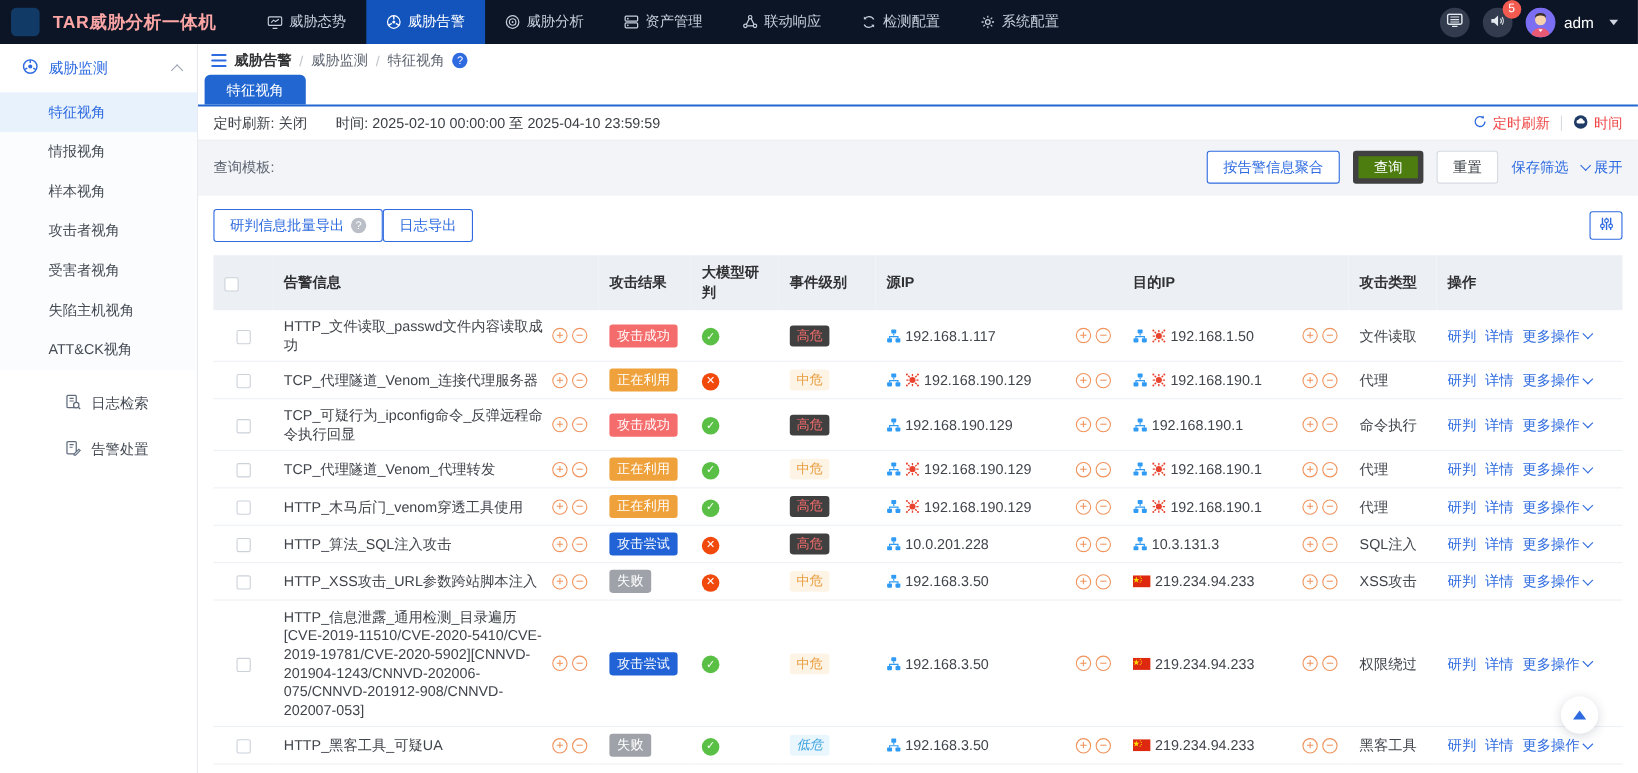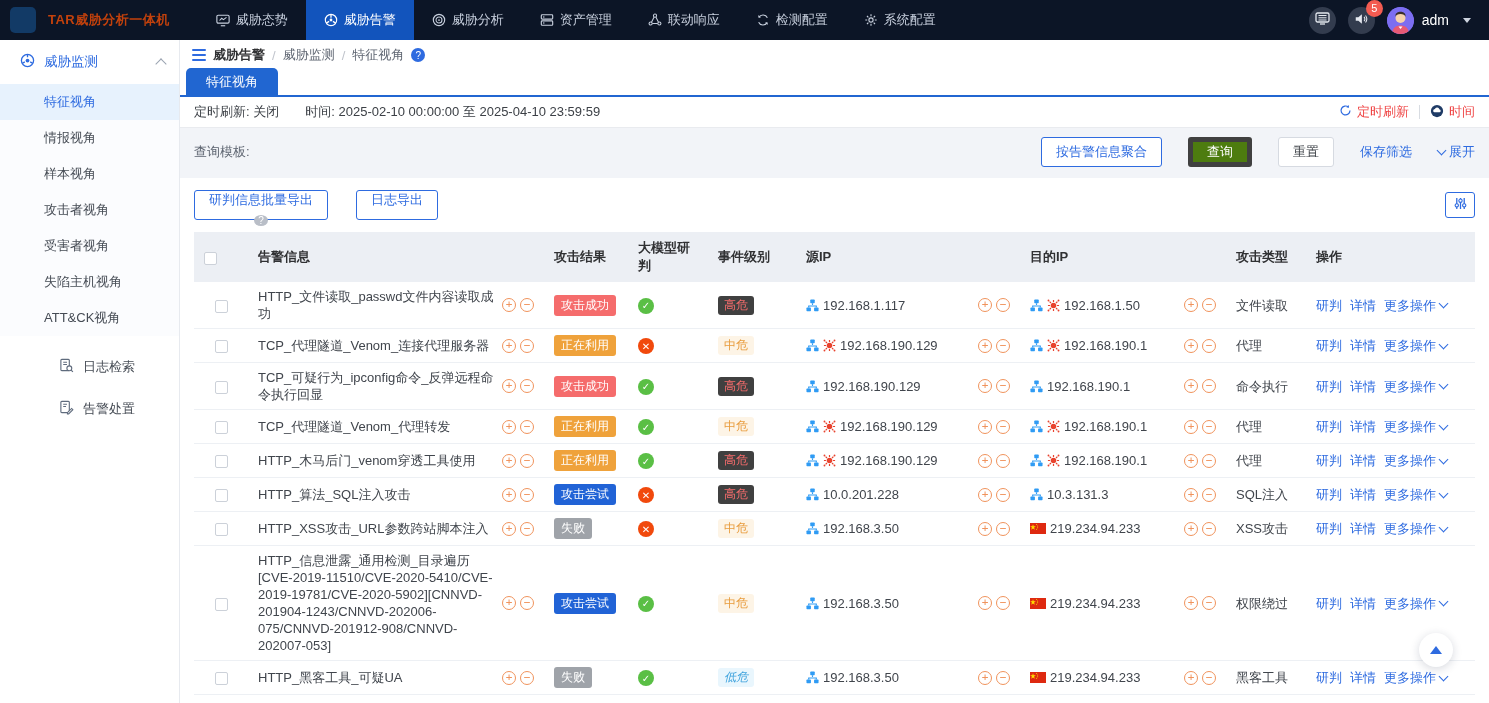--- a/index.html
+++ b/index.html
@@ -4,21 +4,21 @@
 <style>
   * { margin:0; padding:0; box-sizing:border-box; }
   html,body { width:1489px; height:703px; overflow:hidden;
     font-family:"Liberation Sans","DejaVu Sans",sans-serif;
     background:#eef1f6; font-size:13px; color:#333; }
 
   
   .topbar { position:absolute; top:0; left:0; right:0; height:40px; background:#0c1526;
     display:flex; align-items:center; z-index:30; }
   .logo-box { width:26px; height:26px; border-radius:5px; background:#123a66; margin:0 12px 0 10px; }
-  .brand { color:#c2410c; font-size:13px; font-weight:bold; letter-spacing:.5px; margin-right:28px; }
+  .brand { color:#fca5a5; font-size:16px; font-weight:bold; letter-spacing:.5px; margin-right:28px; }
   .nav { display:flex; align-items:stretch; height:40px; }
   .nav-item { display:flex; align-items:center; gap:6px; padding:0 18px; color:#c7cfdd;
     font-size:13px; cursor:pointer;font-family:Liberation Mono, monospace; }
   .nav-item.active { background:#1254bc; color:#fff; }
   .nav-icon svg { display:block; }
   .top-right { margin-left:auto; display:flex; align-items:center; gap:12px; padding-right:18px; }
   .circle-btn { position:relative; width:27px; height:27px; border-radius:50%; background:#333c4e;
     display:flex; align-items:center; justify-content:center; cursor:pointer; }
   .noti-badge { position:absolute; top:-7px; right:-8px; min-width:17px; height:17px; padding:0 4px;
     background:#f35b51; color:#fff; border-radius:9px; font-size:11px; line-height:17px; text-align:center; }
@@ -60,32 +60,32 @@
   .filter-row { height:31px; background:#fff; border-bottom:1px solid #e9ebef; display:flex; align-items:center;
     padding:0 14px; color:#3c4046; }
   .filter-row .lbl { color:#3c4046; }
   .filter-row .gap { width:26px; }
   .filter-right { margin-left:auto; display:flex; align-items:center; gap:10px; }
   .flink { color:#ef4444; display:flex; align-items:center; gap:5px; cursor:pointer; }
   .vsep { width:1px; height:14px; background:#d8dce2; }
 
   .query-band { background:#f2f4f8; padding:9px 14px 11px; display:flex; align-items:center; }
   .q-label { color:#5d6470; }
-  .q-actions { margin-left:auto; display:flex; align-items:center; gap:26px; }
+  .q-actions { margin-left:auto; display:flex; align-items:center; gap:12px; }
   .btn { height:30px; border-radius:3px; padding:0 14px; font-size:13px; cursor:pointer; background:#fff;
     border:1px solid #d6dae1; color:#3c4046; }
   .btn-outline-blue { border:1px solid #2e6be0; color:#2e6be0; }
   .btn-primary { background:#4d7c0f; border:5px solid #404040; color:#fff; }
   .link-blue { color:#2e6be0; cursor:pointer; display:inline-flex; align-items:center; gap:4px; }
   .chev-dn { width:7px; height:7px; border-left:1.5px solid #2e6be0; border-bottom:1.5px solid #2e6be0;
     transform:rotate(-45deg); margin-top:-3px; }
 
   .panel { padding:12px 14px 0; background:#fff; }
   .tool-row { display:flex; align-items:center; }
-  .tool-row .btn-outline-blue { display:inline-flex; align-items:center; gap:6px; margin-right:28px;flex-direction:column; }
+  .tool-row .btn-outline-blue { display:inline-flex; align-items:center; gap:6px; margin-right:0; }
   .col-btn { margin-left:auto; width:30px; height:26px; border:1px solid #2e6be0; border-radius:3px;
     background:#fff; display:flex; align-items:center; justify-content:center; cursor:pointer; }
 
   
   table.tbl { width:100%; border-collapse:collapse; margin-top:12px; table-layout:fixed; }
   .tbl th { background:#eceff4; font-weight:bold; color:#303133; text-align:left; font-size:13px;
     padding:7px 10px; }
   .tbl td { border-bottom:1px solid #edf0f4; padding:6px 10px; font-size:13px; color:#40454c;
     line-height:17px; vertical-align:middle; }
   .c-check { width:54px; text-align:center; }

